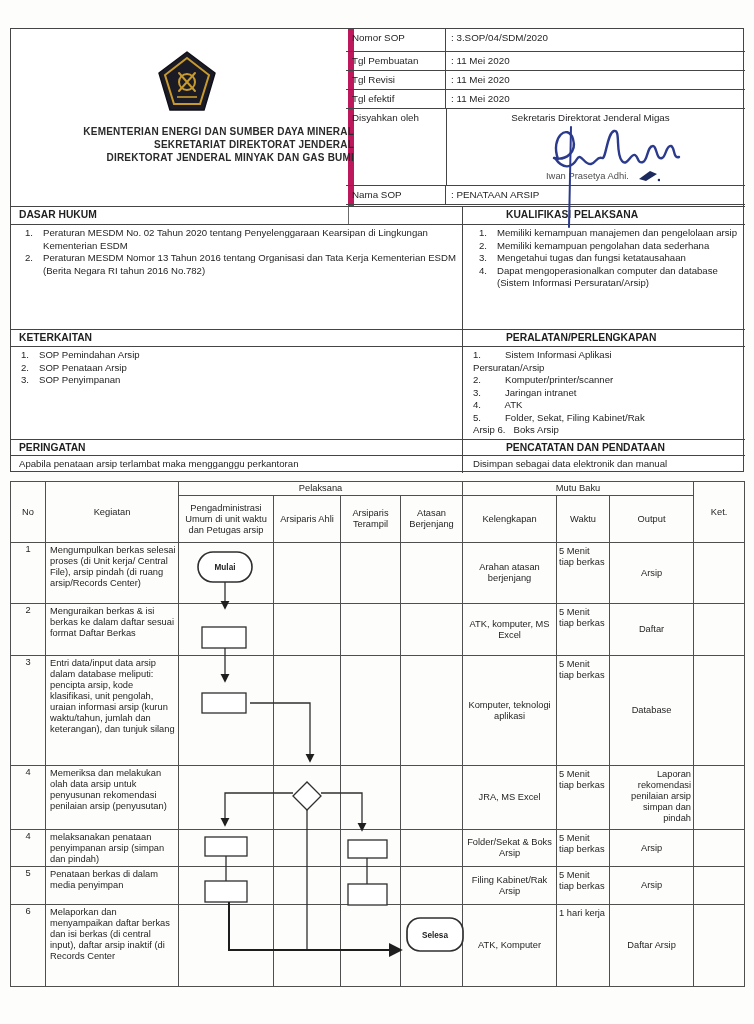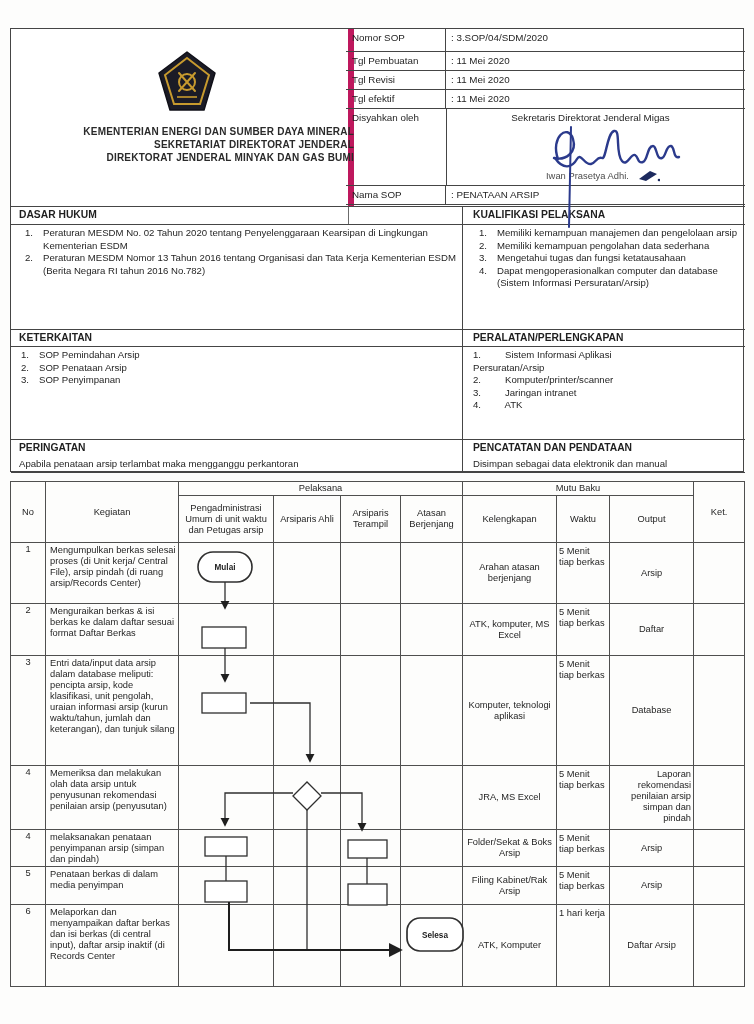--- a/index.html
+++ b/index.html
@@ -21,21 +21,21 @@
   .meta-value{flex:1;padding:3px 2px 0 5px;}
   #approval-row{height:77px;border-bottom:1px solid #454545;position:relative;box-sizing:border-box;overflow:visible;}
   #approval-label{position:absolute;left:6px;top:3px;}
   #approver-title{position:absolute;left:100px;right:10px;top:3px;text-align:center;}
   #signature{position:absolute;left:190px;top:6px;width:150px;height:118px;z-index:5;pointer-events:none;}
   #signer-name{position:absolute;left:200px;top:61px;font-size:9.4px;color:#4c4c4c;z-index:2;}
   #sig-flourish{position:absolute;left:292px;top:62px;width:22px;height:11px;z-index:2;}
   #name-row{height:19px;}
   #name-row .meta-value{font-weight:normal;}
   
-  .sec-head{border-top:1px solid #454545;border-bottom:1px solid #454545;box-sizing:border-box;display:flex;font-weight:bold;font-size:10.3px;}
+  .sec-head{border-top:1px solid #454545;border-bottom:1px solid #454545;box-sizing:border-box;display:flex;font-weight:bold;font-size:10.3px;gap:33px;}
   .sec-body{box-sizing:border-box;display:flex;font-size:9.6px;line-height:12.5px;}
   .sec-left{width:452px;box-sizing:border-box;padding:2px 6px 0 8px;border-right:1px solid #454545;}
   .sec-right{flex:1;box-sizing:border-box;padding:2px 6px 0 10px;}
   .ghost-line{position:absolute;left:337px;top:0;bottom:0;width:1px;background:#6b6b6b;}
   .num-list{margin:0;padding:0;list-style:none;}
   .num-item{display:flex;margin:0;}
   .num-item .num{width:24px;flex:0 0 24px;padding-left:6px;box-sizing:border-box;}
   .num-item .txt{flex:1;}
   .num-item.tight .num{width:20px;flex:0 0 20px;padding-left:2px;}
   .pre-lines div{white-space:pre;}
@@ -181,24 +181,26 @@
             <span class="txt">SOP Penyimpanan</span>
           </div>
       </div>
     </div>
     <div class="sec-right pre-lines">
       <div>1.         Sistem Informasi Aplikasi</div>
       <div>Persuratan/Arsip</div>
       <div>2.         Komputer/printer/scanner</div>
       <div>3.         Jaringan intranet</div>
       <div>4.         ATK</div>
-    </div>
-  </div>
-
-  <div class="sec-head abs" style="left:0;top:410px;width:734px;height:34px;justify-content:center;">
+      <div>5.         Folder, Sekat, Filing Kabinet/Rak</div>
+      <div>Arsip 6.   Boks Arsip</div>
+    </div>
+  </div>
+
+  <div class="sec-head abs" style="left:0;top:410px;width:734px;height:17px;justify-content:center;">
     <div class="sec-left">PERINGATAN</div>
     <div class="sec-right">PENCATATAN DAN PENDATAAN</div>
   </div>
 
   <div class="sec-body abs" style="left:0;top:427px;width:734px;height:17px;">
     <div class="sec-left">Apabila penataan arsip terlambat maka mengganggu perkantoran</div>
     <div class="sec-right">Disimpan sebagai data elektronik dan manual</div>
   </div>
 </div>
 

